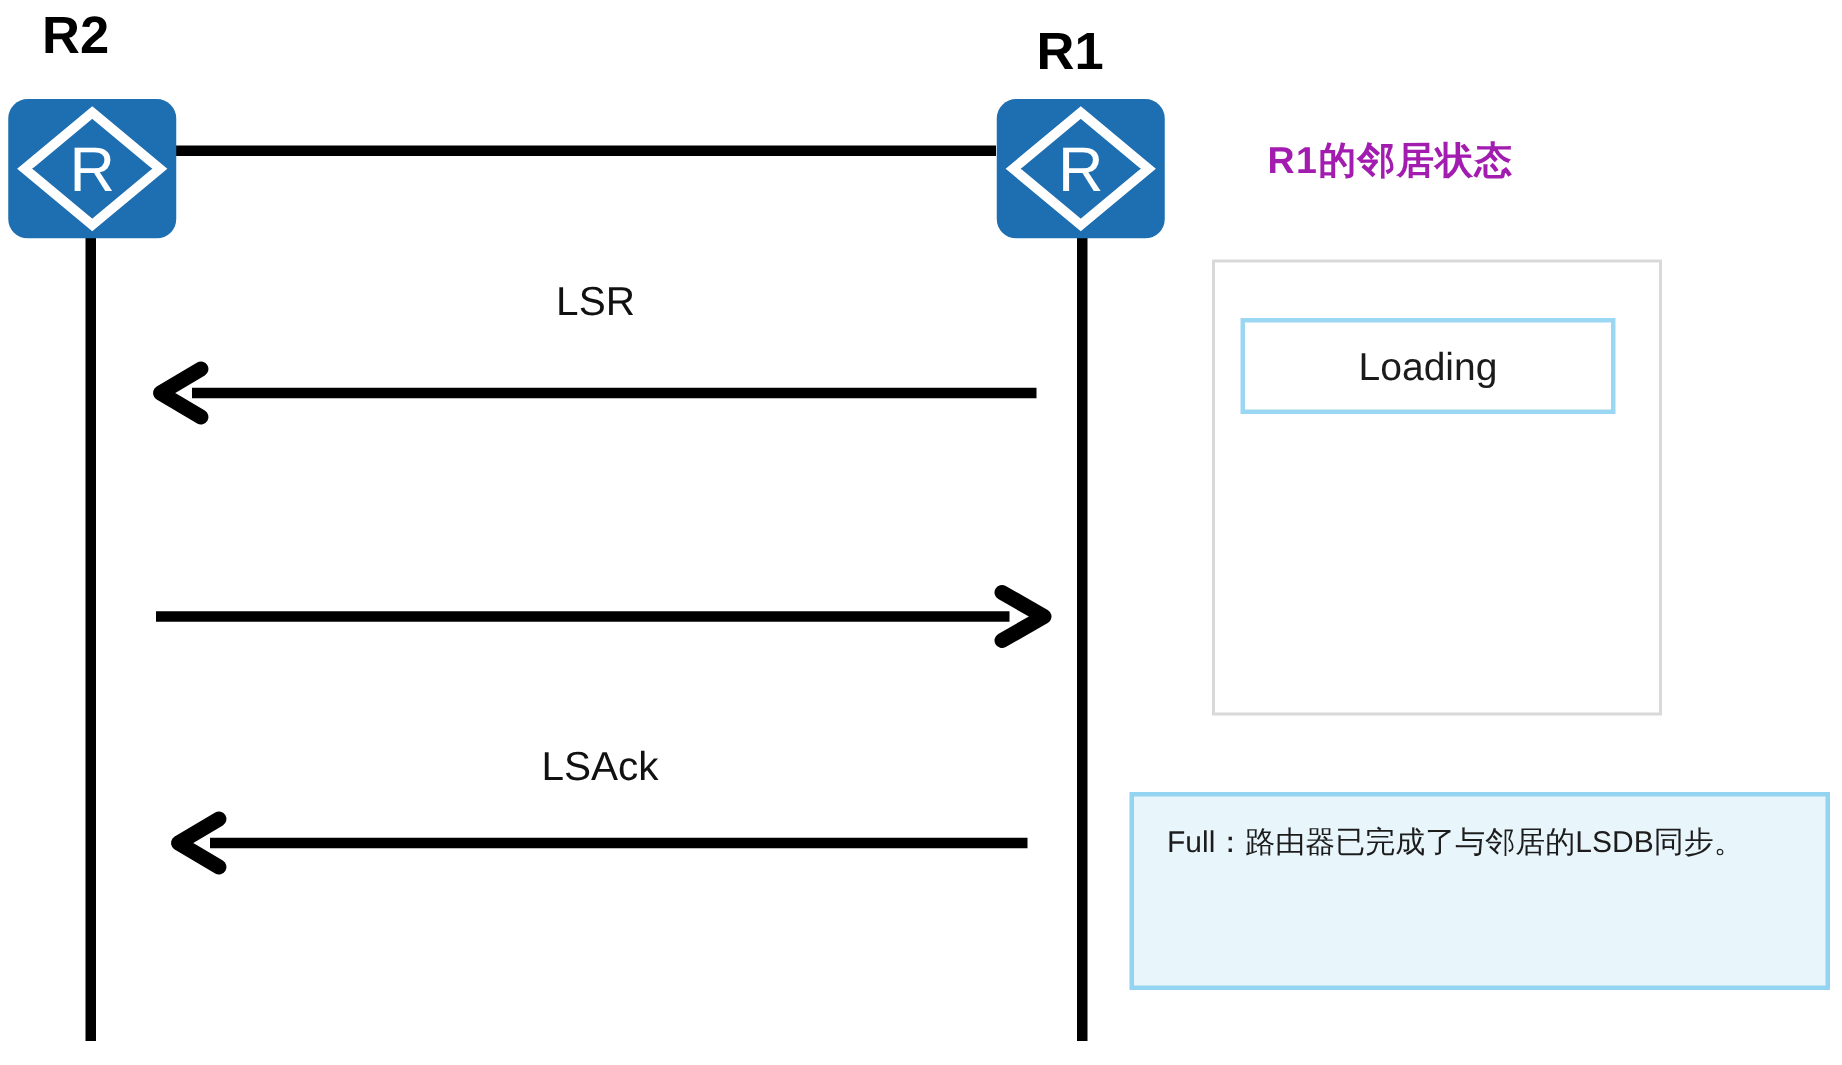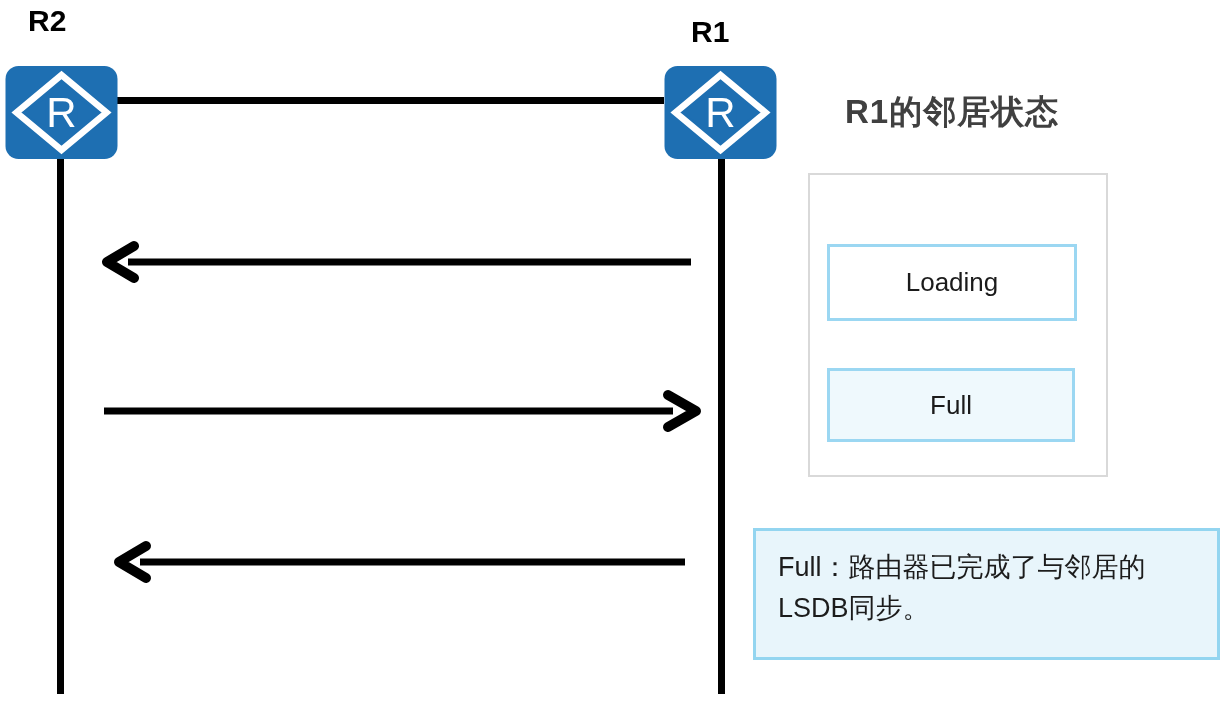--- a/index.html
+++ b/index.html
@@ -3,54 +3,54 @@
 <meta charset="utf-8">
 <style>
   html,body{margin:0;padding:0;background:#ffffff;}
   .canvas{
     position:relative;width:1228px;height:710px;background:#ffffff;
     font-family:"Liberation Sans","DejaVu Sans",sans-serif;color:#000;
     overflow:hidden;
   }
   .overlay{position:absolute;left:0;top:0;width:1228px;height:710px;}
   .overlay line{stroke:#000;}
-  .node-label{position:absolute;font-size:30px;font-weight:700;color:#000;}
+  .node-label{position:absolute;font-size:35px;font-weight:700;color:#000;}
   .node-label.r2{left:28px;top:4px;}
   .node-label.r1{left:691px;top:15px;}
   .router-icon{position:absolute;width:113px;height:93px;}
   .router-icon.r2{left:5px;top:66px;}
   .router-icon.r1{left:664px;top:66px;}
   .msg-label{
     position:absolute;width:130px;text-align:center;
     font-size:27px;color:#111;
   }
   .msg-label.lsr{left:332px;top:186px;}
   .msg-label.lsu{left:332px;top:352px;}
   .msg-label.lsack{left:335px;top:496px;}
   .panel-title{
     position:absolute;left:845px;top:90px;
-    font-size:33px;font-weight:700;color:#404040;letter-spacing:1px;
+    font-size:25px;font-weight:700;color:#a21caf;letter-spacing:1px;
   }
   .state-outer{
     position:absolute;left:808px;top:173px;width:300px;height:304px;
     border:2px solid #D9D9D9;background:#fff;box-sizing:border-box;
   }
   .state-box{
     position:absolute;box-sizing:border-box;
     border:3px solid #9BD7F2;background:#fff;
     display:flex;align-items:center;justify-content:center;
     font-size:26px;color:#1b1b1b;
   }
-  .state-box.loading{left:827px;top:212px;width:250px;height:77px;margin-top:32px;}
+  .state-box.loading{left:827px;top:212px;width:250px;height:64px;}
   .state-box.full{left:827px;top:368px;width:248px;height:74px;background:#EFF9FD;}
   .note-box{
     position:absolute;left:753px;top:528px;width:467px;height:132px;
     box-sizing:border-box;border:3px solid #93D5F0;background:#E8F5FB;
     padding:16px 8px 0 22px;
-    font-size:27px;line-height:1.5;color:#1c1c1c;
+    font-size:20px;line-height:1.5;color:#1c1c1c;
   }
 </style>
 </head>
 <body>
 
 <div class="canvas">
 
   <svg class="overlay" viewBox="0 0 1228 710" xmlns="http://www.w3.org/2000/svg">
 
     <line x1="116" y1="100.5" x2="664" y2="100.5" stroke-width="7"></line>
@@ -94,29 +94,28 @@
   <div class="router-icon r1">
     <svg viewBox="0 0 112 93" width="113" height="93" xmlns="http://www.w3.org/2000/svg">
       <rect x="0" y="0" width="112" height="93" rx="13" fill="#1E6FB2"></rect>
       <path d="M56 9 L101 46.5 L56 84 L11 46.5 Z" fill="none" stroke="#fff" stroke-width="6.5"></path>
       <path d="M16,46.5 L40,33 L40,60 Z" fill="#1E6FB2"></path>
       <path d="M96,46.5 L72,33 L72,60 Z" fill="#1E6FB2"></path>
       <text x="56" y="61" text-anchor="middle" font-size="42" fill="#ffffff" font-family="&quot;Liberation Sans&quot;,&quot;DejaVu Sans&quot;,sans-serif">R</text>
     </svg>
   </div>
 
+  <div class="msg-label lsr">LSR</div>
+  <div class="msg-label lsack">LSAck</div>
 
   <div class="panel-title">R1的邻居状态</div>
 
   <div class="state-outer"></div>
 
   <div class="state-box loading">
     <span>Loading</span>
-  </div>
-  <div class="state-box full">
-    <span>Full</span>
   </div>
 
   <div class="note-box">
     <span>Full：路由器已完成了与邻居的LSDB同步。</span>
   </div>
 
 </div>
 
 </body></html>

